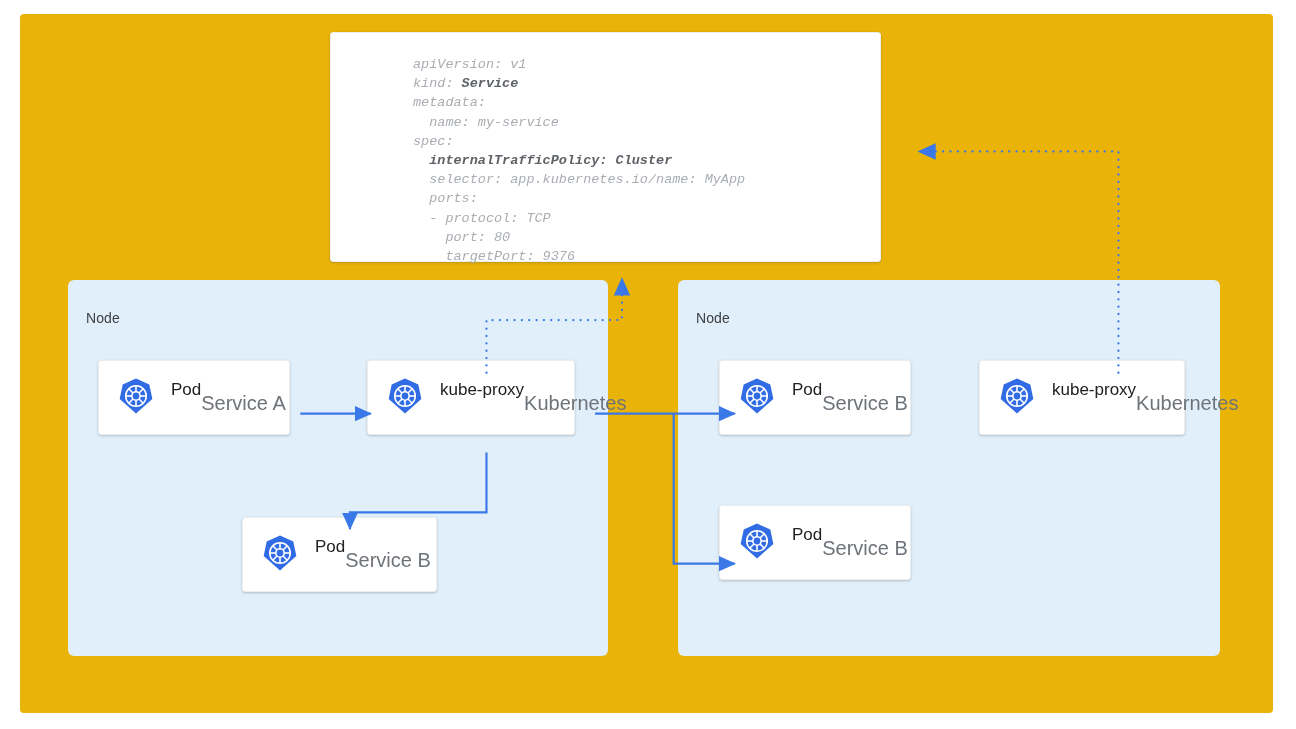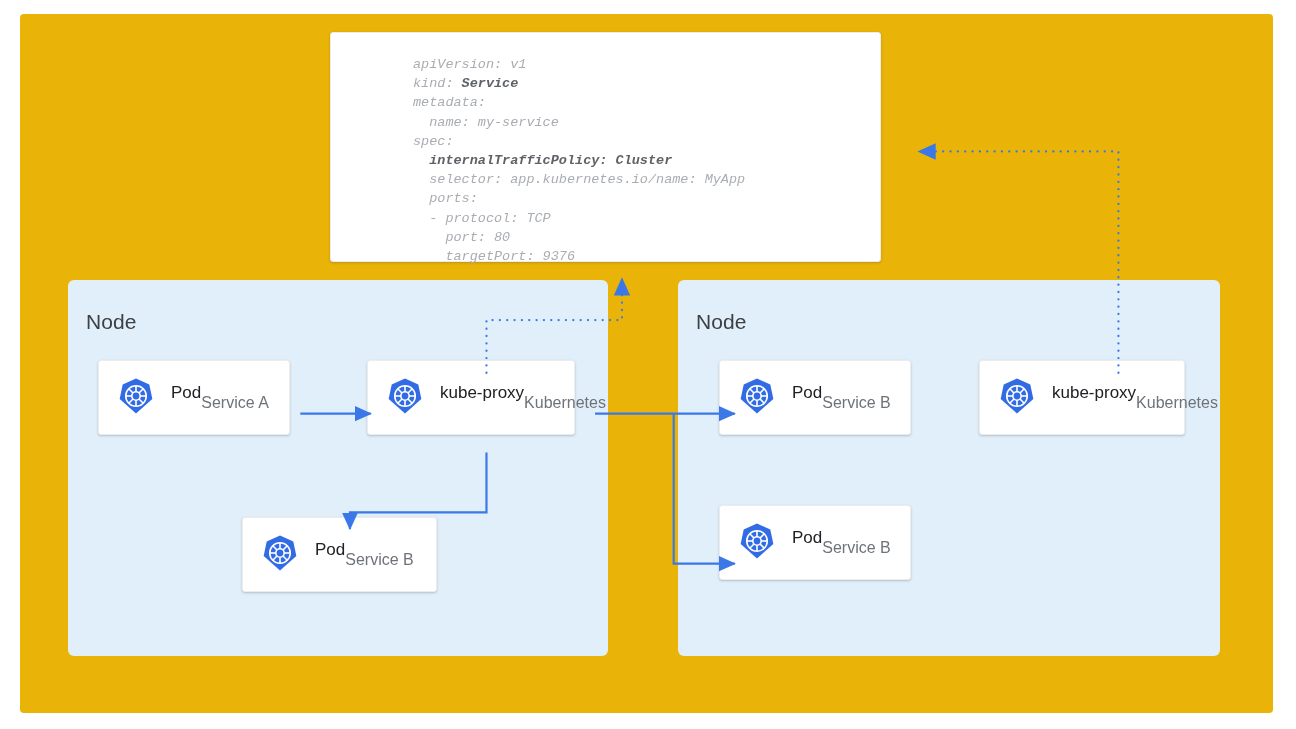--- a/index.html
+++ b/index.html
@@ -3,31 +3,31 @@
 <meta charset="utf-8">
 <style>
   html,body{margin:0;padding:0;background:#ffffff;}
   body{width:1296px;height:729px;position:relative;overflow:hidden;
        font-family:"Liberation Sans",sans-serif;}
 
   #canvas{position:absolute;left:20px;top:14px;width:1253px;height:699px;
           background:#eab308;border-radius:4px;}
 
   .node-box{position:absolute;background:#E1EFFB;border-radius:6px;}
-  .node-label{position:absolute;font-size:21px;color:#3C4043;
+  .node-label{position:absolute;font-size:14px;color:#3C4043;
               font-family:"Liberation Sans",sans-serif;letter-spacing:.1px;}
 
   .card{position:absolute;background:#FFFFFF;border:1px solid #EDEDED;
         border-radius:3px;box-sizing:border-box;
         box-shadow:0 1px 2px rgba(60,64,67,.18),0 1px 3px rgba(60,64,67,.10);
         display:flex;align-items:center;}
   .card .k8s{flex:0 0 auto;margin-left:18px;}
   .card .txt{margin-left:16px;display:flex;flex-direction:row;justify-content:center;}
   .card .t1{font-size:17px;color:#202124;line-height:1.26;white-space:nowrap;}
-  .card .t2{font-size:16px;color:#6E7379;line-height:1.30;white-space:nowrap;margin-top:11px;}
+  .card .t2{font-size:20px;color:#6E7379;line-height:1.30;white-space:nowrap;margin-top:11px;}
 
   #yaml{position:absolute;left:330px;top:32px;width:551px;height:230px;
         background:#FFFFFF;border:1px solid #EDEDED;border-radius:3px;
         box-sizing:border-box;
         box-shadow:0 1px 2px rgba(60,64,67,.16),0 1px 3px rgba(60,64,67,.10);}
   #yaml .code{position:absolute;left:82px;top:22px;
         font-family:"Liberation Mono","DejaVu Sans Mono",monospace;
         font-size:13.5px;line-height:19.2px;font-style:italic;color:#A9ADB2;
         white-space:pre;}
   #yaml .code b{font-weight:bold;color:#5F6368;font-style:italic;}

